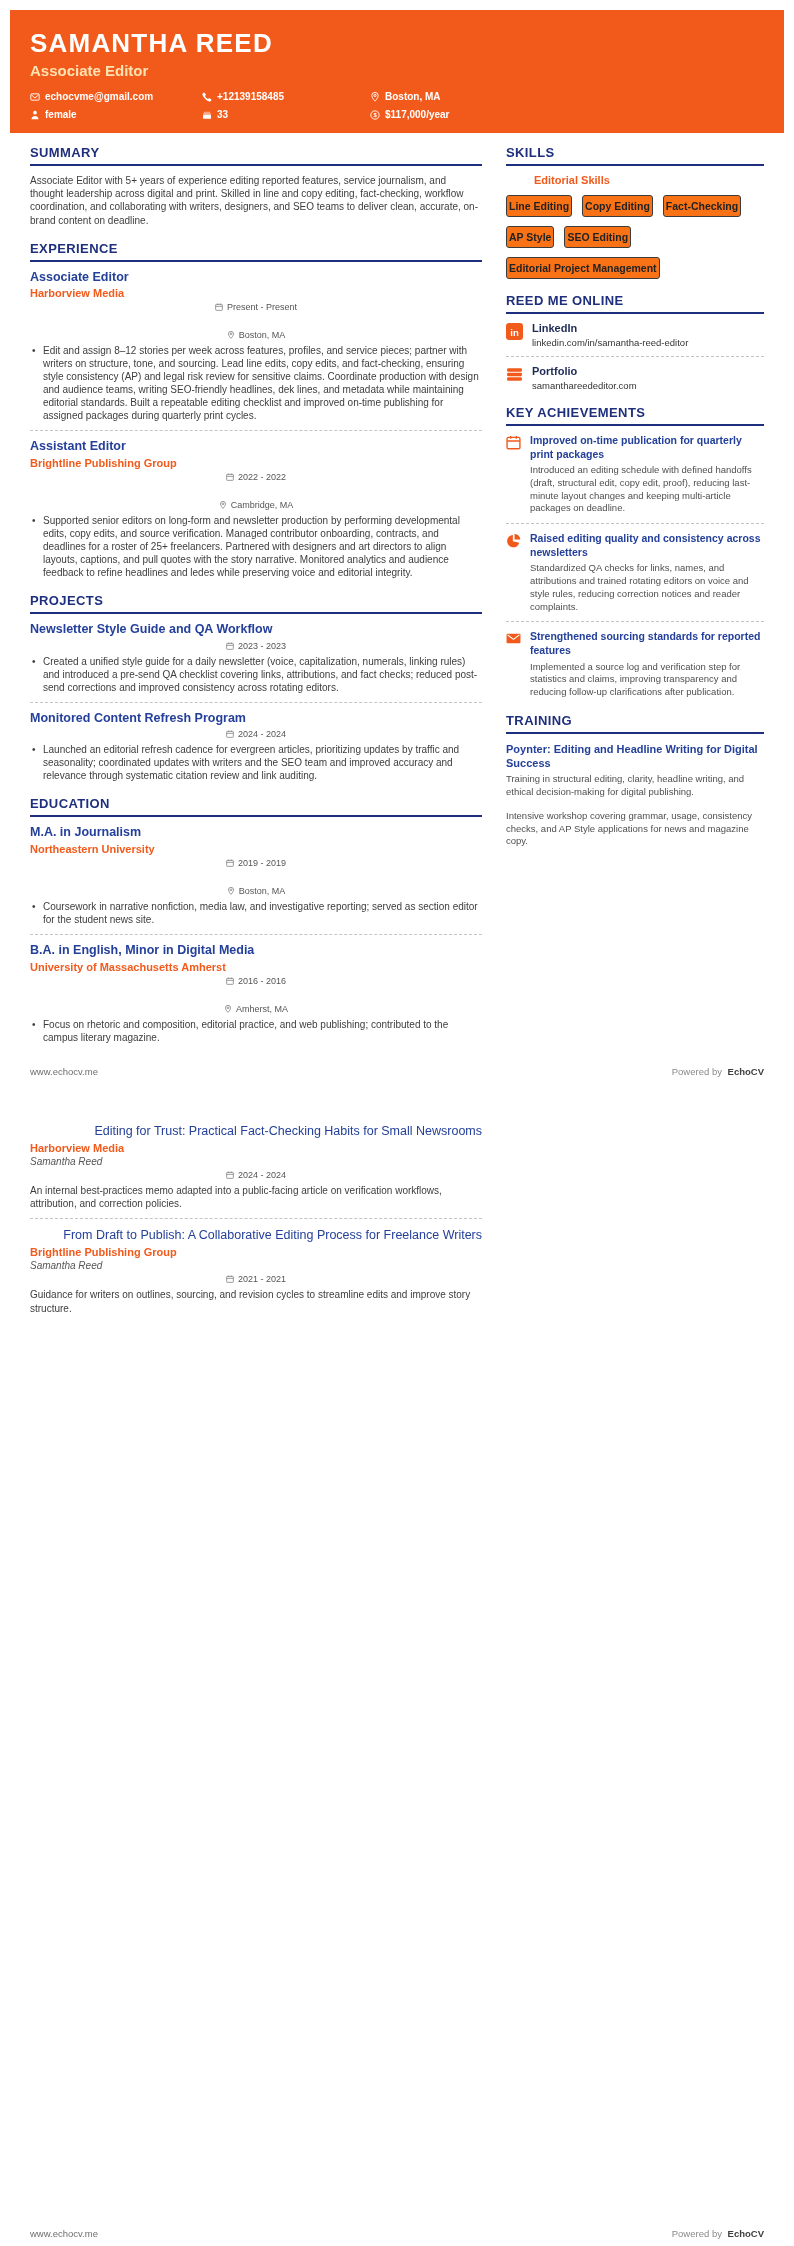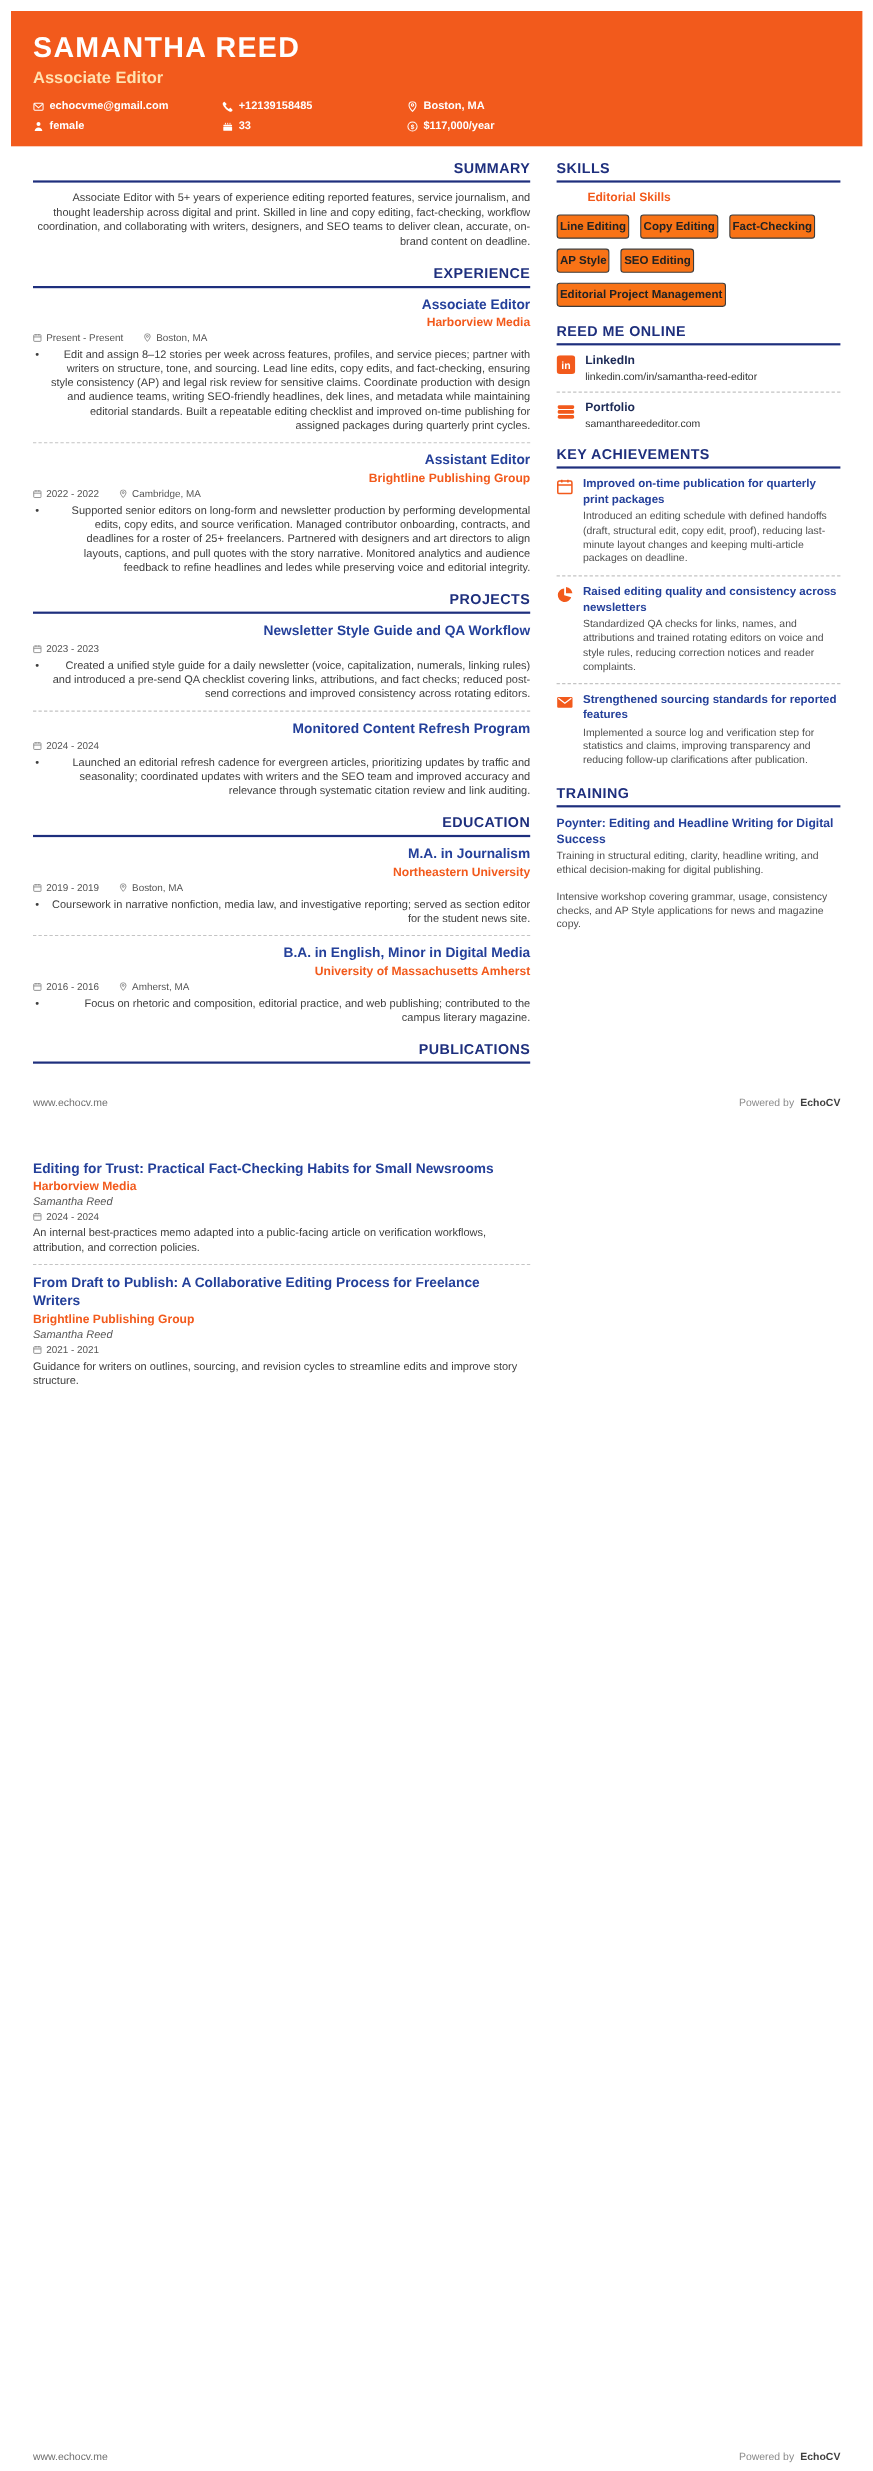--- a/index.html
+++ b/index.html
@@ -17,30 +17,30 @@
   
   .header{margin:10px 10px 0;background:var(--orange);padding:18px 20px 13px;color:#fff;}
   .name{font-size:26px;font-weight:800;letter-spacing:1.2px;}
   .job-title{font-size:15px;font-weight:600;color:#ffe2b0;margin-top:3px;}
   .contact-grid{display:grid;grid-template-columns:172px 168px auto;row-gap:7px;margin-top:12px;max-width:480px;}
   .contact-item{display:flex;align-items:center;gap:5px;font-size:10px;font-weight:600;white-space:nowrap;}
   .contact-item svg{flex:0 0 auto;display:block;}
 
   
   .body-cols{display:flex;gap:24px;padding:12px 30px 0;align-items:flex-start;}
-  .col-left{flex:0 0 452px;width:452px;text-align:right;}
+  .col-left{flex:0 0 452px;width:452px;}
   .col-right{flex:1;min-width:0;}
 
   .sec{margin-top:14px;}
   .sec:first-child{margin-top:0;}
   .sec-head{font-size:13px;font-weight:800;color:var(--navy);letter-spacing:.4px;border-bottom:2px solid var(--navy);padding-bottom:4px;margin:0 0 8px;}
 
   .item-title{font-size:12.5px;font-weight:700;color:var(--navy2);line-height:1.25;}
   .company{font-size:11px;font-weight:700;color:var(--orange);margin-top:2px;}
-  .meta-row{display:flex;gap:18px;align-items:center;margin:3px 0 4px;font-size:9px;color:var(--muted);}
+  .meta-row{display:flex;gap:18px;align-items:center;margin:3px 0 4px;font-size:9px;color:var(--muted);flex-direction:column;}
   .meta-item{display:flex;gap:4px;align-items:center;}
   .meta-item svg{display:block;color:#777;}
   .bullets{margin:0;padding:0 0 0 13px;list-style:none;}
   .bullets li{position:relative;font-size:10px;line-height:1.3;color:var(--ink);}
   .bullets li::before{content:"•";position:absolute;left:-11px;}
   .summary-text{font-size:10px;line-height:1.32;color:var(--ink);}
   .sep{border:none;border-top:1px dashed #c4c4c4;margin:8px 0;}
 
   
   .skill-group-title{font-size:11px;font-weight:700;color:var(--orange);margin:1px 0 9px;padding-left:28px;}
@@ -56,21 +56,21 @@
   .ach-icon{color:var(--orange);flex:0 0 auto;margin-top:1px;}
   .ach-title{font-size:10.5px;font-weight:700;color:var(--navy2);line-height:1.3;}
   .ach-text{font-size:9.5px;line-height:1.34;color:#4f4f4f;margin-top:3px;}
 
   .training-item + .training-item{margin-top:11px;}
   .t-title{font-size:11px;font-weight:700;color:var(--navy2);line-height:1.3;}
   .t-text{font-size:9.5px;line-height:1.34;color:#4f4f4f;margin-top:3px;}
 
   
   .page2{padding:46px 30px 0;width:512px;}
-  .pub-title{font-size:12.5px;font-weight:700;color:var(--navy2);line-height:1.3;}
+  .pub-title{font-size:12.5px;font-weight:400;color:var(--navy2);line-height:1.3;text-align:right;}
   .pub-publisher{font-size:11px;font-weight:700;color:var(--orange);margin-top:3px;}
   .pub-author{font-size:10px;font-style:italic;color:#555;margin-top:2px;}
   .pub-desc{font-size:10px;line-height:1.32;color:var(--ink);margin-top:4px;}
 
   
   .page-footer{display:flex;justify-content:space-between;align-items:center;padding:0 30px;margin-top:22px;font-size:9.5px;color:#6f6f6f;}
   .powered{color:#8a8a8a;}
   .brand-strong{color:#3f3f3f;font-weight:700;margin-left:3px;}
   .bottom-footer{position:absolute;left:30px;right:30px;bottom:7px;display:flex;justify-content:space-between;align-items:center;font-size:9.5px;color:#6f6f6f;}
 </style>
@@ -310,23 +310,20 @@
                 </span>
               <span>Amherst, MA</span>
             </span>
           </div>
           <ul class="bullets">
             <li>Focus on rhetoric and composition, editorial practice, and web publishing; contributed to the campus literary magazine.</li>
           </ul>
         </div>
       </section>
 
-      <section class="sec">
-        <h2 class="sec-head">PUBLICATIONS</h2>
-      </section>
 
     </div>
 
     <div class="col-right">
 
       <section class="sec">
         <h2 class="sec-head">SKILLS</h2>
         <div class="skill-group-title">Editorial Skills</div>
         <div class="tags">
           <span class="tag">Line Editing</span>

